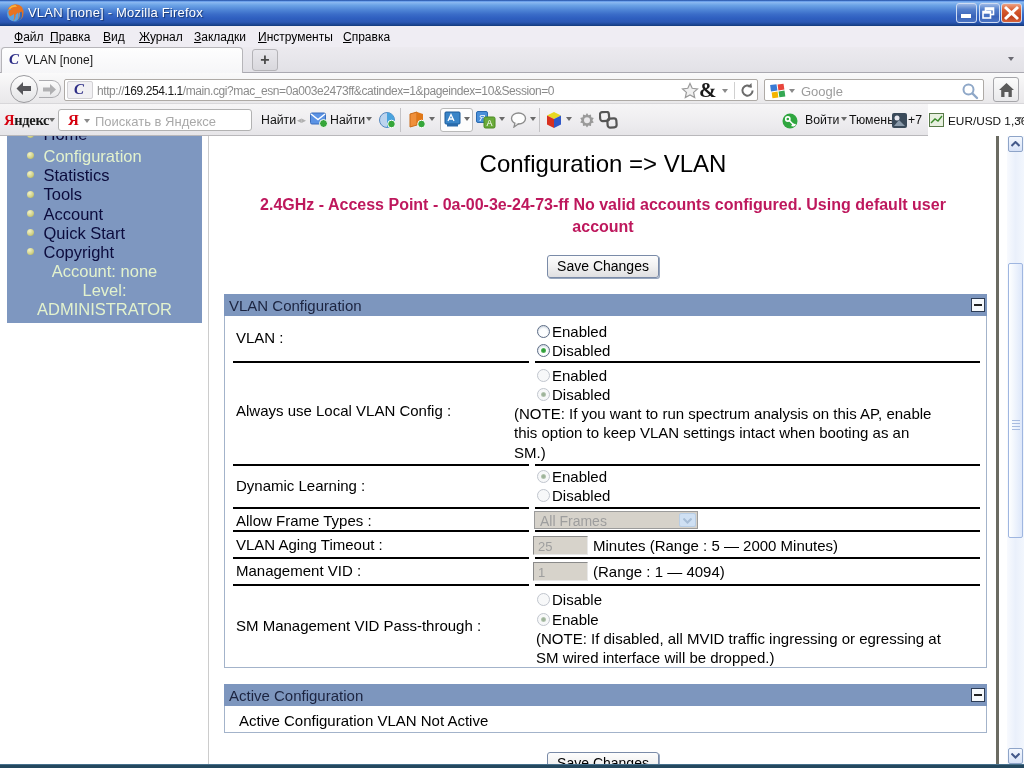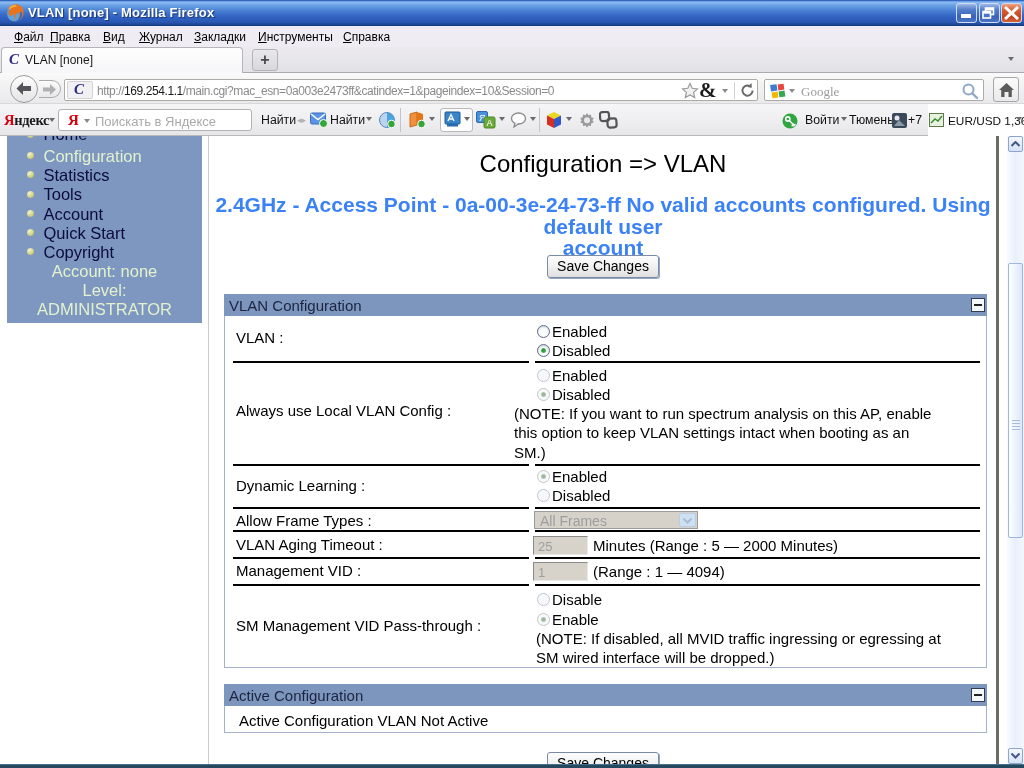--- a/index.html
+++ b/index.html
@@ -6,21 +6,21 @@
 * { margin:0; padding:0; box-sizing:border-box; }
 html,body { width:1024px; height:768px; overflow:hidden; }
 body { font-family:"Liberation Sans", sans-serif; background:#fff; position:relative; }
 #win { position:absolute; left:0; top:0; width:1024px; height:768px; overflow:hidden; }
 .abs { position:absolute; }
 
 
 #titlebar { left:0; top:0; width:1024px; height:26px;
   background:linear-gradient(180deg,#10388c 0%,#5e96e8 4%,#8ab8f0 9%,#6ba3e6 20%,#4f85d6 38%,#3a6cc8 55%,#2f5fc0 70%,#2b58b4 85%,#1d4796 94%,#123a7a 100%);
 }
-#titletext { left:28px; top:5px; color:#fff; font-size:13px; font-weight:bold;
+#titletext { left:28px; top:5px; color:#fff; font-size:13px; font-weight:normal;
   text-shadow:1px 1px 1px #17356e; letter-spacing:0.2px;}
 .winbtn { top:3px; width:21px; height:20px; border-radius:3px; border:1px solid #cfdcf2; }
 .bluebtn { background:linear-gradient(180deg,#9db9e6 0%,#5580cc 30%,#3a63b8 70%,#4a74c4 100%); }
 #btn-close { background:linear-gradient(180deg,#eda283 0%,#d85c30 35%,#c2431d 75%,#d6643c 100%); }
 
 
 #menubar { left:0; top:26px; width:1024px; height:21px; background:#efedf3;}
 .mitem { top:4px; font-size:12px; color:#000; }
 
 
@@ -38,21 +38,21 @@
 #navbar { left:0; top:73px; width:1024px; height:31px;
   background:linear-gradient(180deg,#fafafa 0%,#f0eff1 55%,#e9e8ea 100%); border-bottom:1px solid #d8d7da;}
 #backbtn { left:10px; top:2px; width:28px; height:28px; border-radius:50%;
   background:linear-gradient(180deg,#fdfdfd,#e4e4e6); border:1px solid #9a9a9e;}
 #fwdbtn { left:39px; top:7px; width:22px; height:18px; border-radius:0 9px 9px 0;
   background:linear-gradient(180deg,#fbfbfb,#e8e8ea); border:1px solid #ababaf; border-left:none;}
 #urlbar { left:64px; top:6px; width:694px; height:22px; background:#fff; border:1px solid #aeaaa6; border-radius:2px;}
 #identity { left:2px; top:1px; width:26px; height:18px; background:#f1f0f3; border:1px solid #d2d1d4; border-radius:2px; }
 #urltext { left:32px; top:4px; font-size:12px; color:#8a8a8a; white-space:nowrap; letter-spacing:-0.42px;}
 #urltext b { color:#1a1a1a; font-weight:normal; }
-#searchbox { left:764px; top:6px; width:220px; height:22px; background:#fff; border:1px solid #aeaaa6; border-radius:2px;font-family:Liberation Serif, serif;}
+#searchbox { left:764px; top:6px; width:220px; height:22px; background:#fff; border:1px solid #aeaaa6; border-radius:2px;}
 #homebtn { left:993px; top:4px; width:26px; height:25px; background:linear-gradient(180deg,#fbfbfb,#e9e9eb);
   border:1px solid #a6a6aa; border-radius:3px; }
 
 
 #ybar { left:0; top:104px; width:928px; height:32px;
   background:linear-gradient(180deg,#f6f5f6 0%,#ecebee 70%,#e6e5e8 100%); border-bottom:1px solid #b9b8bb;}
 .ytxt { font-size:12.3px; color:#111; }
 #ysearch { left:58px; top:5px; width:194px; height:22px; background:#fff; border:1px solid #b2b2b2; border-radius:3px;}
 .caret { width:0; height:0; border-left:3.5px solid transparent; border-right:3.5px solid transparent; border-top:4px solid #6a6a6a; }
 .vdiv { width:1px; background:#c4c3c6; top:4px; height:24px; }
@@ -62,21 +62,21 @@
 .colline { left:208px; top:0; width:1px; height:628px; background:#cccccc; }
 .rightborder { left:996px; top:0; width:3px; height:629px; background:#6b6b62; }
 #sidebar { left:7px; top:0px; width:195px; height:187px; background:#7e97c0; }
 .navitem { left:36.5px; font-size:16.5px; color:#0b0b3c; }
 .navsel { color:#e3f2cd; }
 .bullet { left:19.5px; width:7px; height:7px; border-radius:50%;
   background:radial-gradient(circle at 35% 30%,#f2f2c8,#cfd084 60%,#9a9c55); }
 .acctxt { left:0; width:195px; text-align:center; font-size:16.5px; color:#e3f2cd; }
 
 h1.cfg { left:209px; top:14px; width:788px; text-align:center; font-size:24px; font-weight:normal; color:#000; position:absolute;}
-h2.sub { left:209px; top:58px; width:788px; text-align:center; font-size:21px; font-weight:bold; color:#3b82f6; position:absolute; line-height:21.5px;}
+h2.sub { left:209px; top:58px; width:788px; text-align:center; font-size:16px; font-weight:bold; color:#be185d; position:absolute; line-height:21.5px;}
 
 .xpbtn { width:112px; height:23px; background:linear-gradient(180deg,#fdfdfd 0%,#f1f1f1 50%,#dfdfe1 100%);
   border:1px solid #7a8ba8; border-radius:3px; box-shadow:1px 1px 0 #97a6bd;
   font-size:14px; color:#000; text-align:center; line-height:21px;}
 
 .thead { left:224px; width:763px; height:22px; background:#7d96be; }
 .thead .ht { position:absolute; left:5px; top:3px; font-size:15px; color:#1c2440; }
 .minus { position:absolute; left:747px; top:4px; width:14px; height:14px; background:#f6f9fc;
   border:1px solid #2f3e57; }
 .minus:after { content:""; position:absolute; left:2px; top:5px; width:8px; height:2px; background:#222; }

